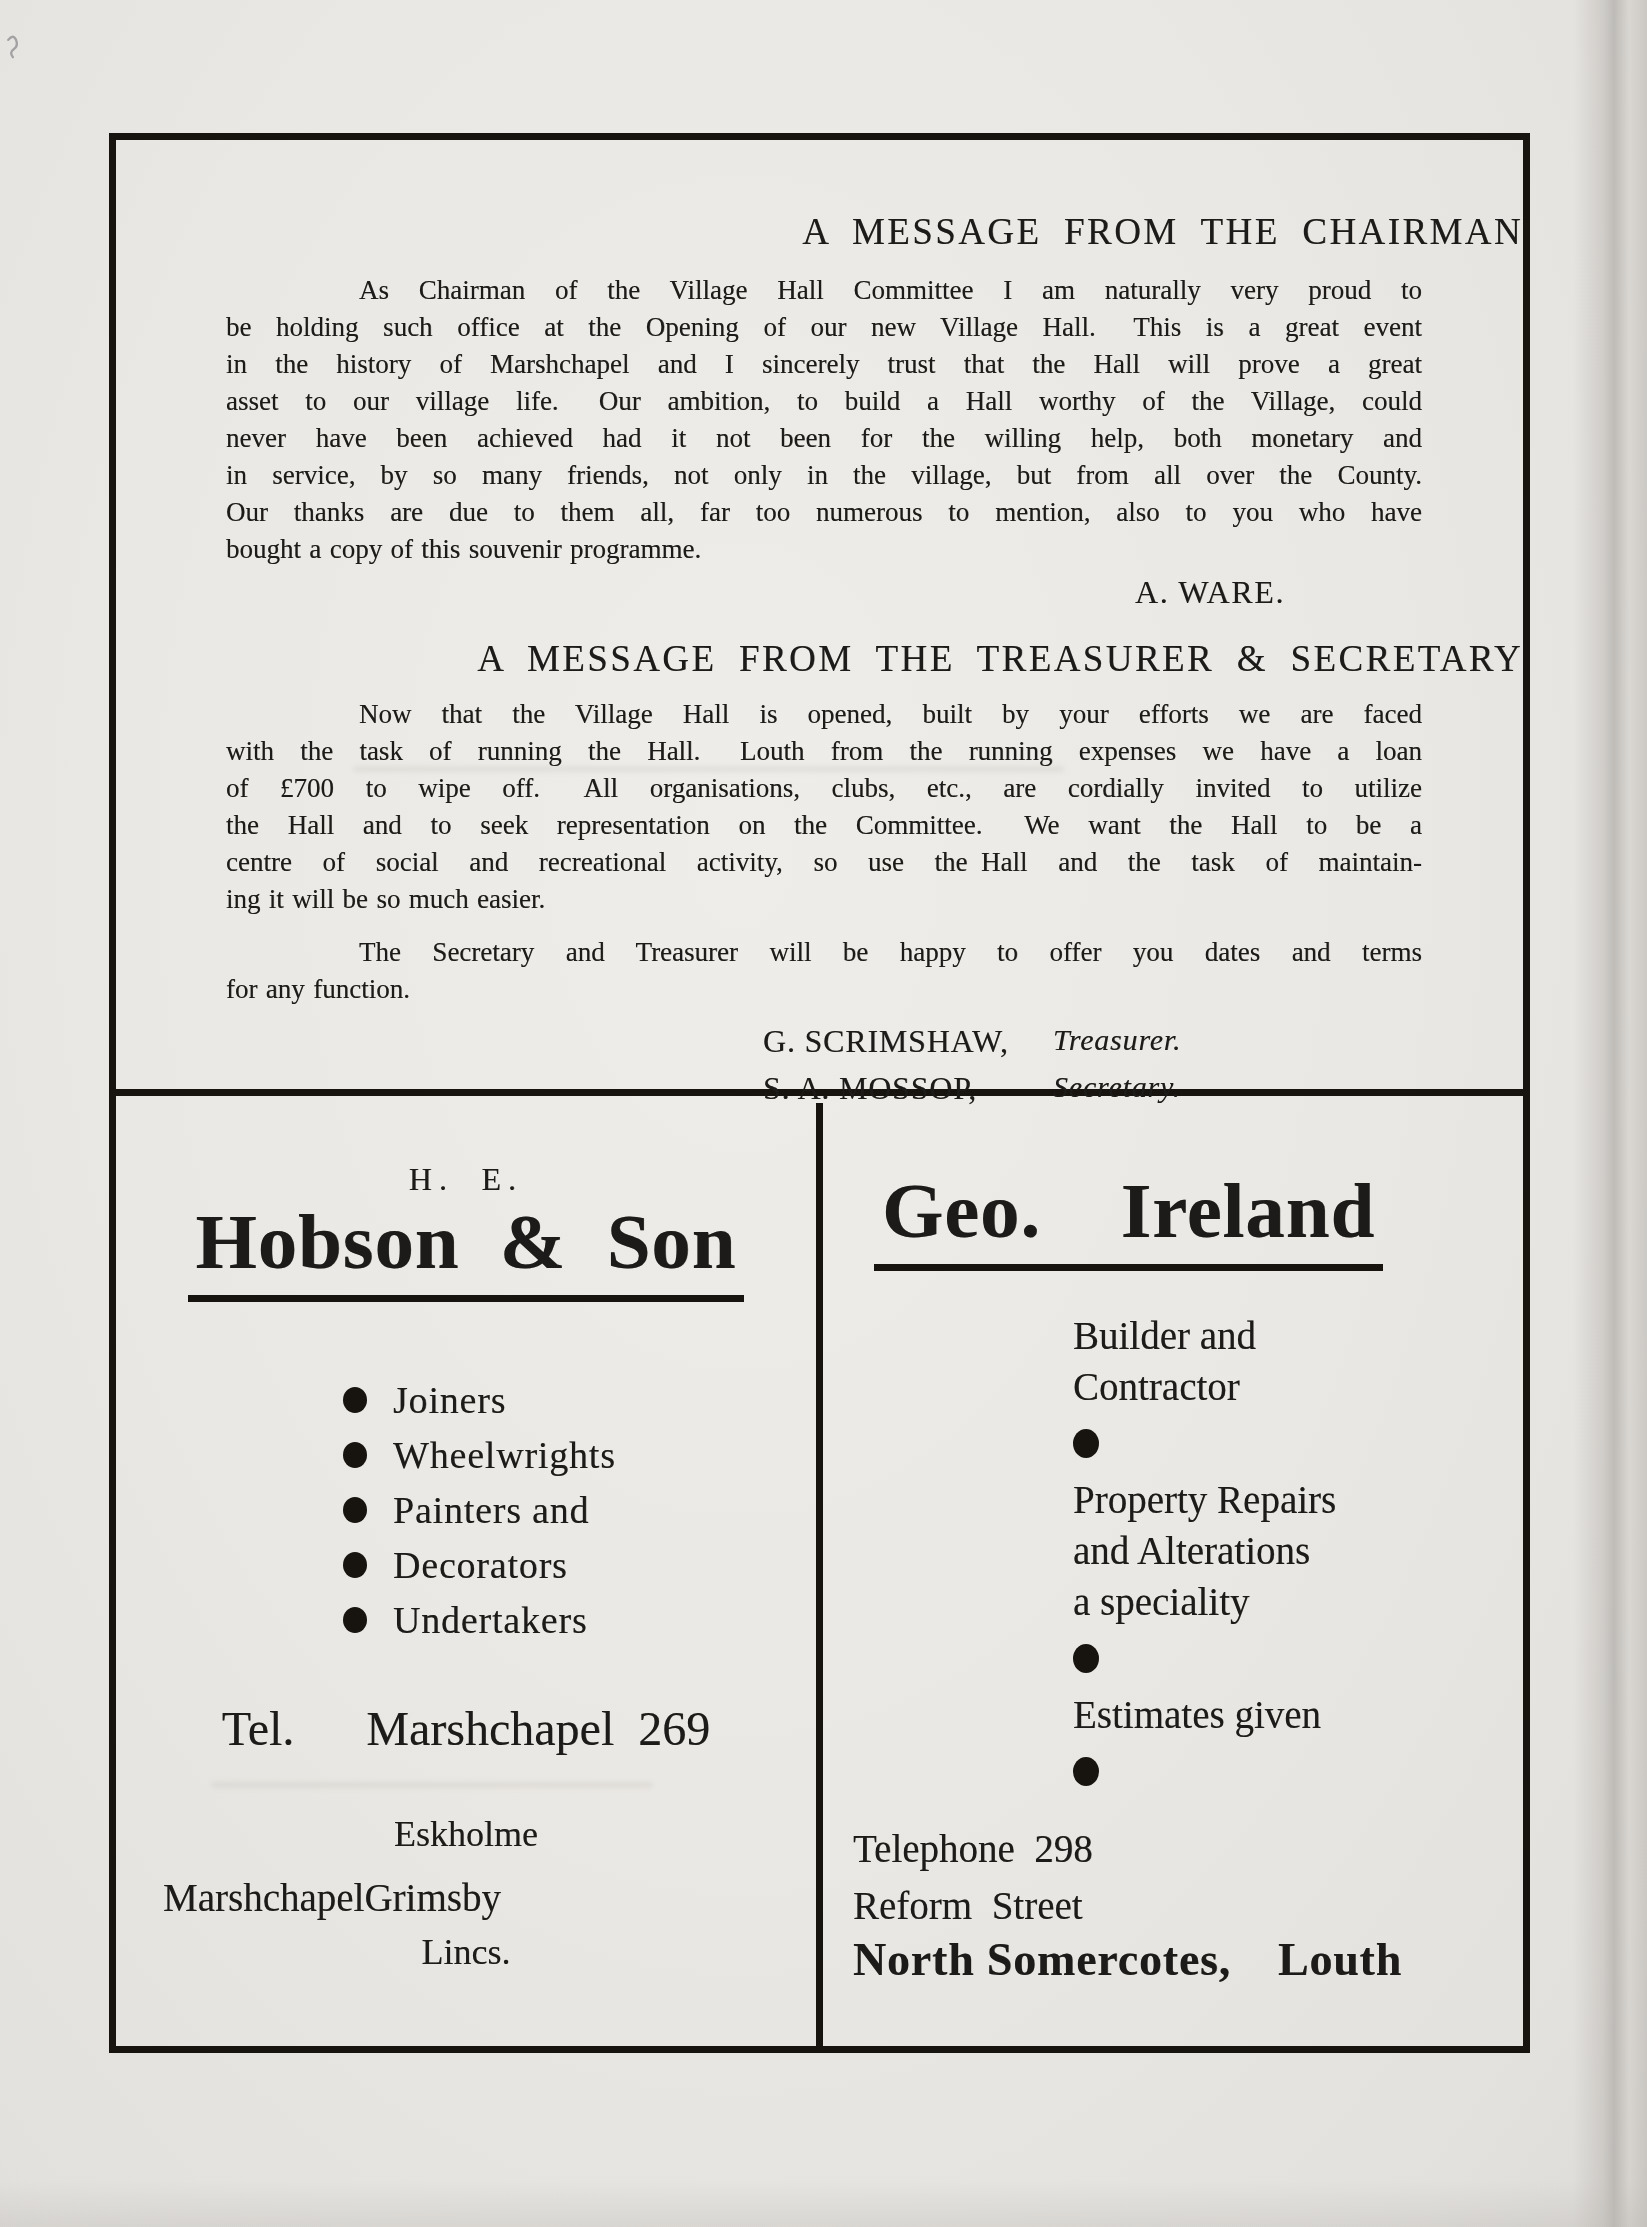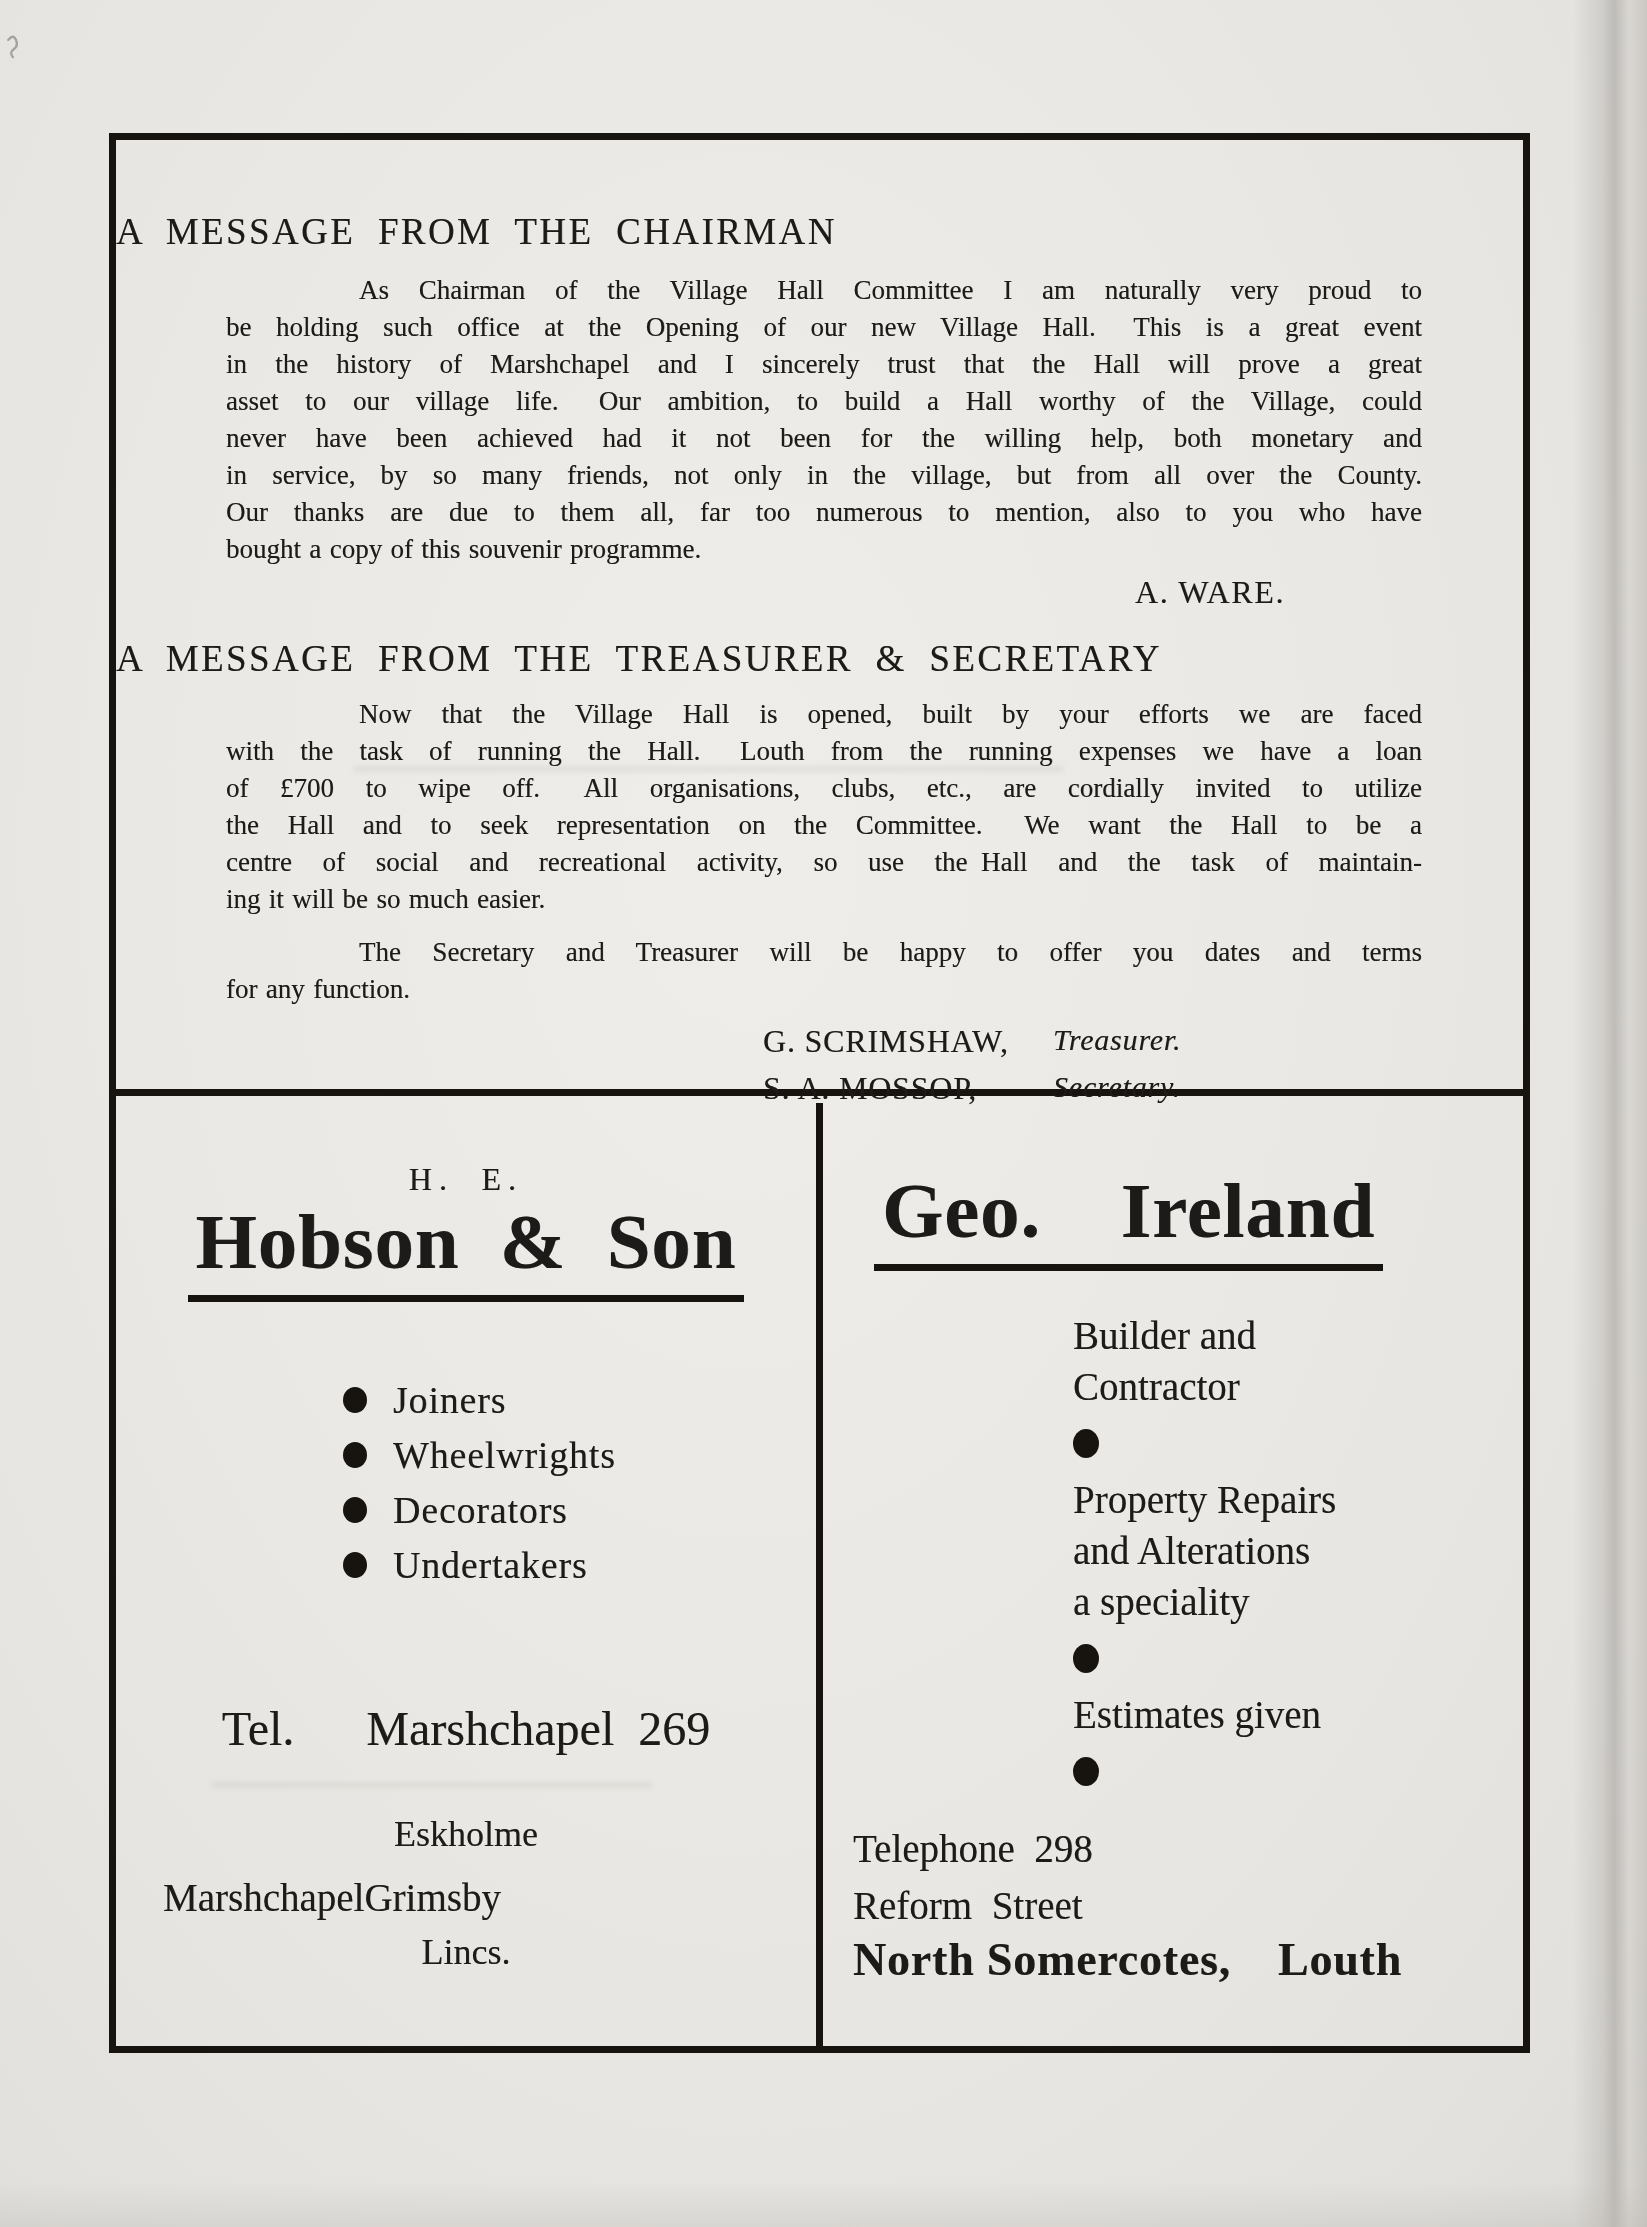--- a/index.html
+++ b/index.html
@@ -32,21 +32,21 @@
   }
   .frame .txt { text-shadow:0.3px 0.4px 0.6px rgba(25,20,15,.45); }
 
   
   .messages {
     position:relative; width:100%; height:956px;
     border-bottom:7px solid #17140f;
     padding-top:73px;
   }
   .msg-heading {
-    font-size:37px; font-weight:normal; text-align:left;
+    font-size:37px; font-weight:normal; text-align:right;
     letter-spacing:2.4px; word-spacing:11px; line-height:1;
   }
   .para { width:1196px; margin-left:110px; font-size:27px; line-height:37px; word-spacing:1.6px; }
   .jline { text-align:justify; text-align-last:justify; }
   .jline.first { text-indent:133px; }
   .jline.last  { text-align-last:left; }
   .para1 { margin-top:22px; }
   .sig-ware { margin:8px 0 32px 1019px; font-size:32px; letter-spacing:1.6px; line-height:1; }
   .para2 { margin-top:19px; }
   .para3 { margin-top:16px; }
@@ -166,20 +166,24 @@
         <div class="li-row">
           <span class="bullet"></span>
           <span class="txt">Joiners</span>
         </div>
         <div class="li-row">
           <span class="bullet"></span>
           <span class="txt">Wheelwrights</span>
         </div>
         <div class="li-row">
           <span class="bullet"></span>
+          <span class="txt">Painters and</span>
+        </div>
+        <div class="li-row">
+          <span class="bullet"></span>
           <span class="txt">Decorators</span>
         </div>
         <div class="li-row">
           <span class="bullet"></span>
           <span class="txt">Undertakers</span>
         </div>
       </div>
 
       <div class="centered hobson-tel txt">Tel.  Marshchapel 269</div>
       <div class="centered eskholme txt">Eskholme</div>

